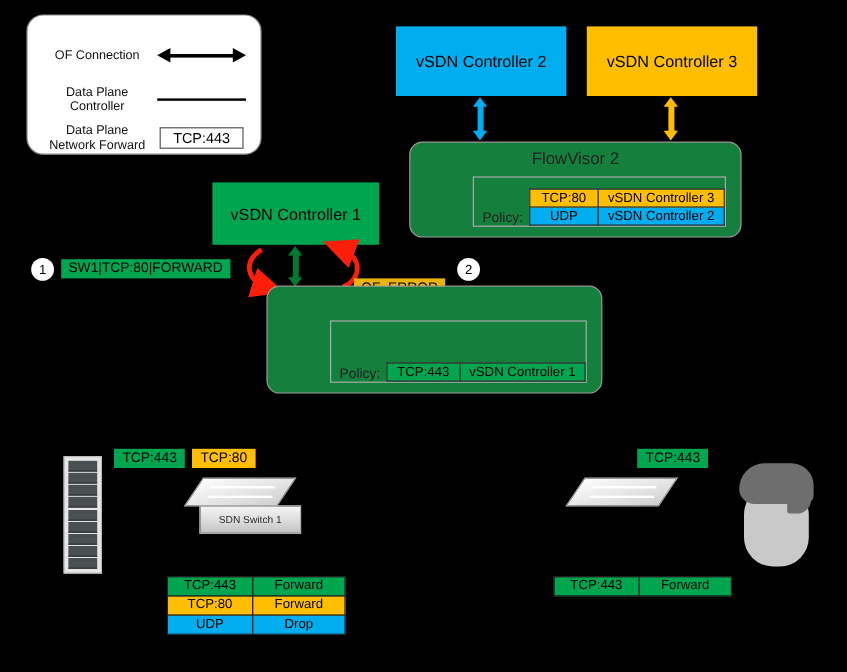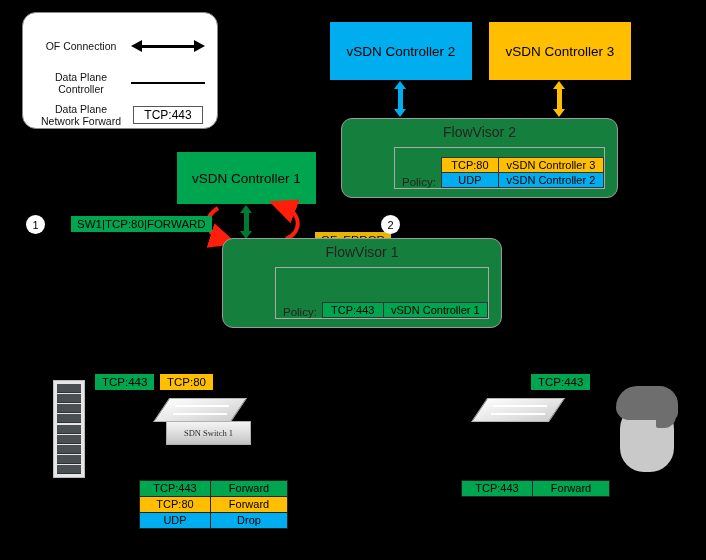--- a/index.html
+++ b/index.html
@@ -102,42 +102,42 @@
 
   
   .step{
     position:absolute;width:19px;height:19px;border-radius:50%;
     background:#fff;color:#000;font-size:11px;
     display:flex;align-items:center;justify-content:center;
   }
   .msg{
     position:absolute;color:#000;font-size:11.5px;
     padding:2px 6px;white-space:nowrap;
-    display:flex;align-items:center;justify-content:flex-start;margin-left:20px;
+    display:flex;align-items:center;justify-content:flex-start;
   }
   #msg1{left:51px;top:216px;background:#00A550;}
   #msg2{left:295px;top:232px;background:#eab308;}
 
   
   .packet{
     position:absolute;color:#000;font-size:11.5px;
     padding:2px 7px;white-space:nowrap;text-align:center;
   }
 
   
   .ftable{position:absolute;border-collapse:collapse;font-size:11px;}
   .ftable td{
     border:1px solid #222;height:15px;line-height:15px;padding:0 5px;
     color:#000;text-align:center;white-space:nowrap;
   }
   .ftable td.m{width:60px;}
   .ftable td.a{width:66px;}
 
   
-  .switch{position:absolute;width:100px;height:48px;font-family:Liberation Serif, serif;}
+  .switch{position:absolute;width:100px;height:48px;}
   .sw-top{
     position:absolute;left:0;top:0;width:78px;height:24px;
     background:linear-gradient(160deg,#fdfdfd 0%,#e3e3e3 60%,#cfcfcf 100%);
     transform:skewX(-34deg);transform-origin:bottom left;
     border:1px solid #b6b6b6;box-sizing:border-box;
   }
   .sw-face{
     position:absolute;left:13px;top:23px;width:85px;height:24px;
     background:linear-gradient(180deg,#f4f4f4 0%,#dcdcdc 55%,#c2c2c2 100%);
     border:1px solid #b0b0b0;box-sizing:border-box;
@@ -277,21 +277,20 @@
   </div>
 
   <div class="msg" id="msg2">
     <span>OF_ERROR</span>
   </div>
   <div class="step" style="left:381px;top:215px;">
     <span>2</span>
   </div>
 
   <div class="fv" id="fv1">
-    <div class="fv-title">FlowVisor 1</div>
     <div class="fv-inner">
       <span class="policy-word">Policy:</span>
       <table class="ptable">
         <tbody>
             <tr>
           <td class="c-match bg-green">TCP:443</td>
           <td class="c-act bg-green">vSDN  Controller 1</td>
         </tr>
       </tbody>
         </table>

